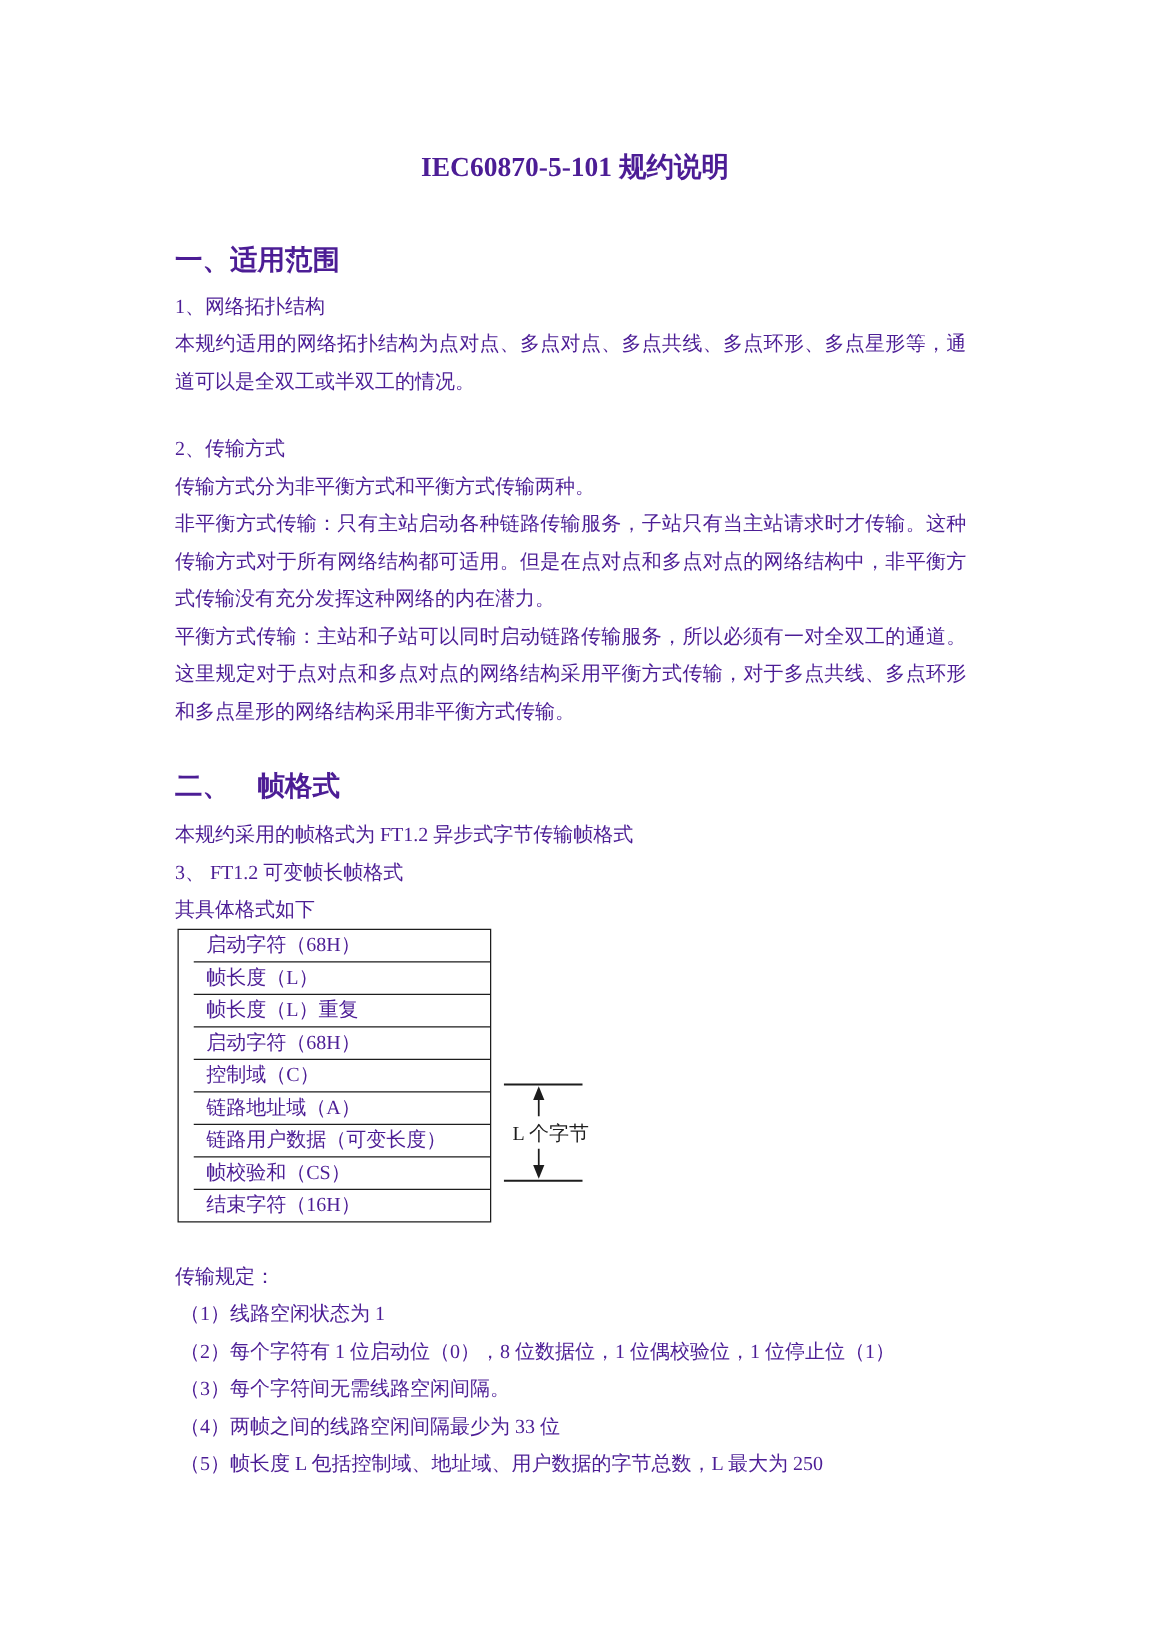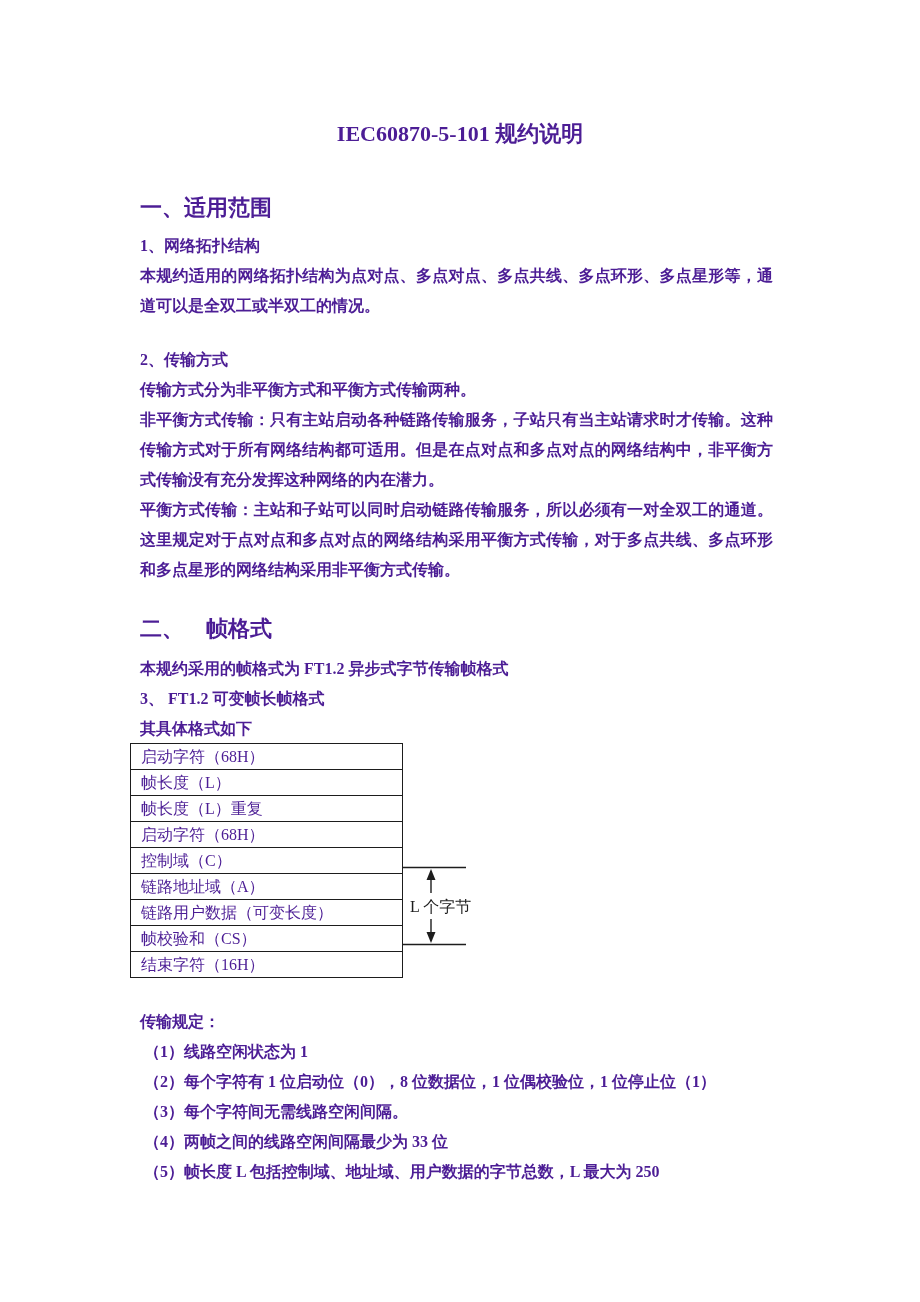--- a/index.html
+++ b/index.html
@@ -32,32 +32,33 @@
     white-space:pre;
   }
   .sec-heading.sec1 { top:195px; }
   .sec-heading.sec2 { top:616px; }
   .text-block {
     position:absolute;
     left:140px; width:633px;
     font-size:16px;
     line-height:30px;
   }
-  .text-block p { margin:0;font-weight:bold; }
+  .text-block p { margin:0; }
   .just { text-align:justify; text-justify:inter-ideograph; }
   .block-a { top:231px; }
   .block-b { top:345px; }
   .block-c { top:654px; }
   .block-d { top:1007px; }
   .rule-item { padding-left:4px; }
   .frame-table {
     position:absolute;
-    left:130px; top:743px; width:273px;
+    left:142px; top:743px; width:251px;
     border:1px solid #1d1d1d;
     font-size:16px;
+    padding-left:12px;
   }
   .frame-row {
     height:26px;
     line-height:25px;
     padding-left:10px;
     border-bottom:1px solid #1d1d1d;
     white-space:nowrap;
   }
   .frame-row:last-child { border-bottom:none; height:25px; }
   .byte-arrow {

